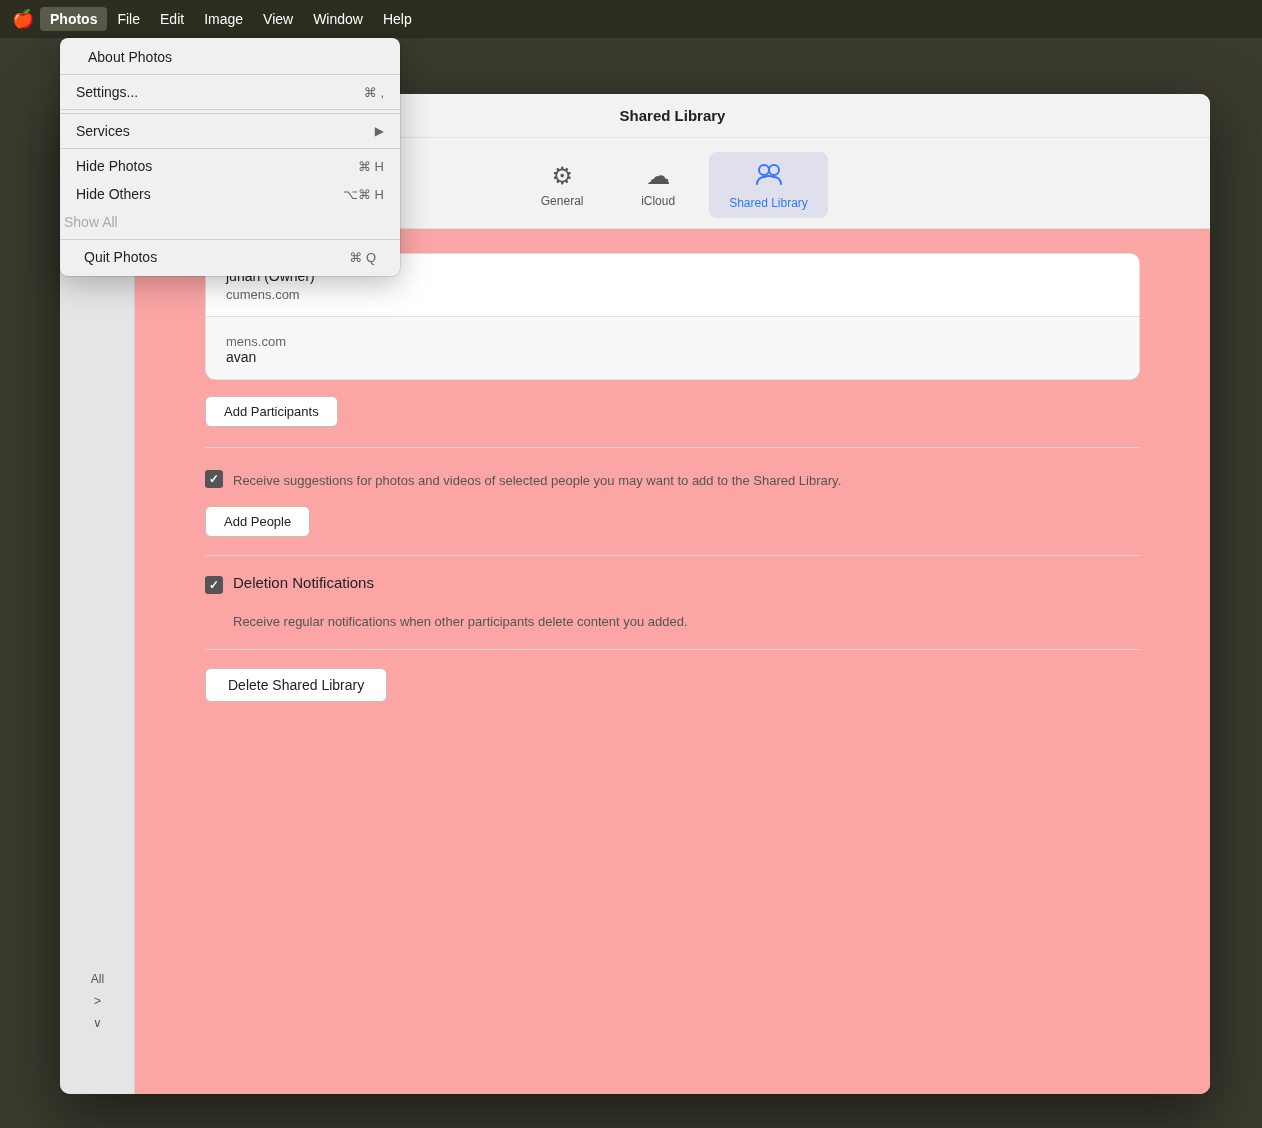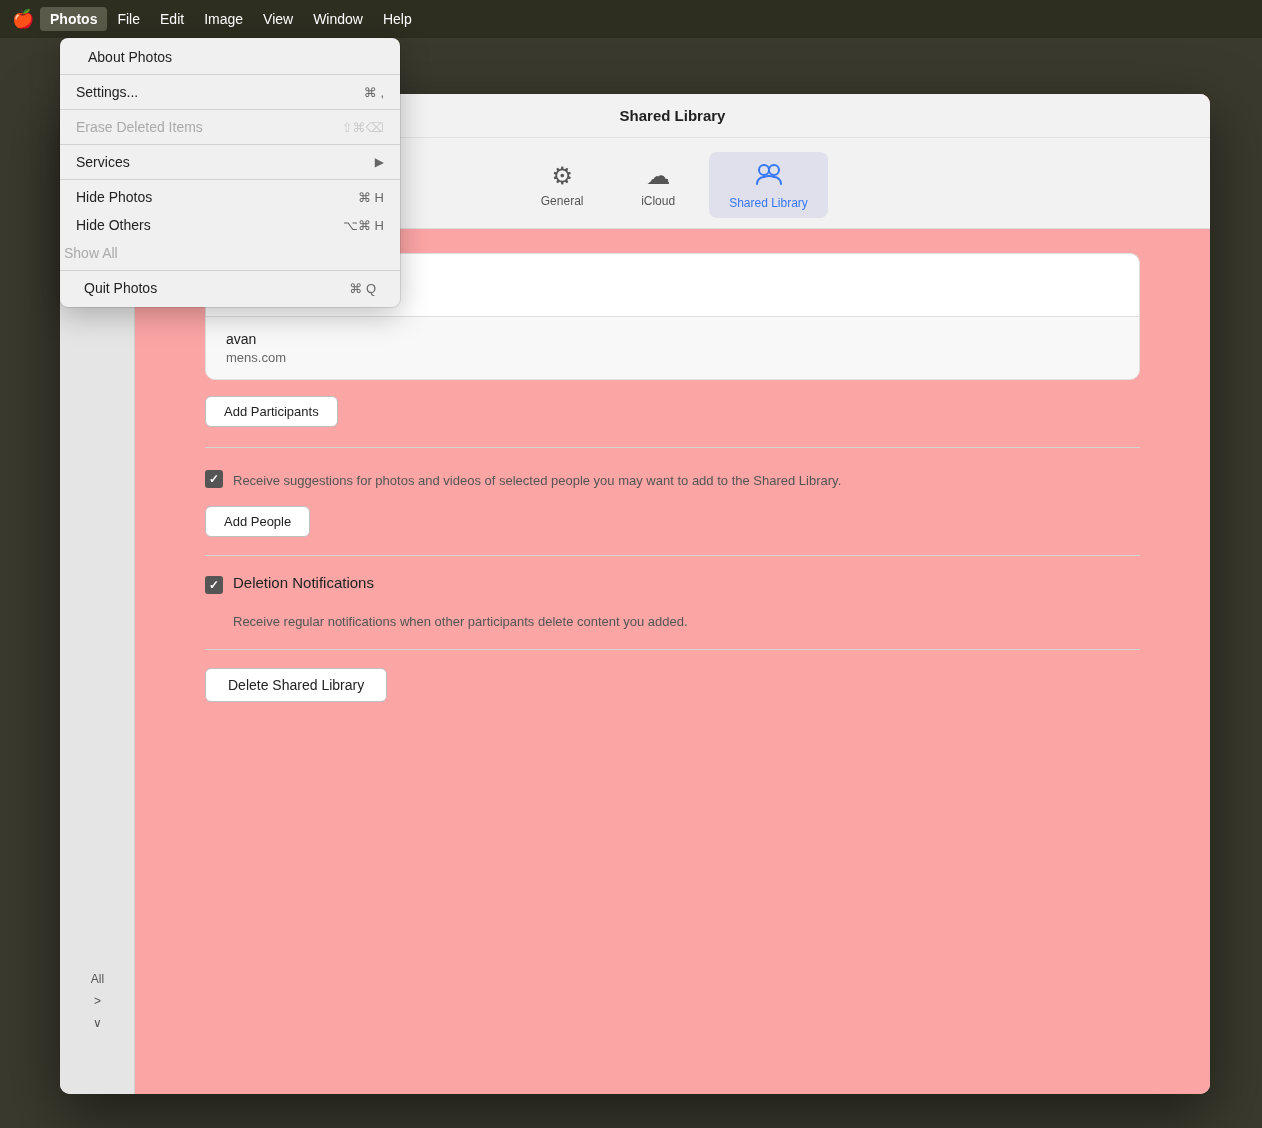--- a/index.html
+++ b/index.html
@@ -247,24 +247,24 @@
       <div style="margin-bottom:16px;">
 
         <div style="background:white; border-radius:10px 10px 0 0; padding:14px 20px; border:1px solid #e0e0e0; border-bottom: none;">
           <div style="font-size:14px; font-weight:500; color:#222;">junan (Owner)</div>
           <div style="font-size:13px; color:#666; margin-top:3px;">
             <span>cumens.com</span>
           </div>
         </div>
 
         <div style="background:#f8f8f8; border-radius:0 0 10px 10px; padding:14px 20px; border:1px solid #e0e0e0;">
-          <div style="font-size:14px; font-weight:500; color:#222;">avan</div>
           <div style="font-size:13px; color:#666; margin-top:3px;">
             <span>mens.com</span>
           </div>
+          <div style="font-size:14px; font-weight:500; color:#222;">avan</div>
         </div>
       </div>
 
       <div style="margin-bottom:20px;">
         <button style="padding:7px 18px; border:1px solid #c0c0c0; border-radius:6px; background:white; font-size:13px; color:#222; cursor:pointer;">Add Participants</button>
       </div>
 
       <div style="height:1px; background:#d5d5d5; margin:8px 0 20px 0;"></div>
 
       <div style="margin-bottom:8px;">
@@ -312,24 +312,20 @@
 
     <div style="height:1px; background:#d0d0d0; margin:3px 0;"></div>
 
     <div class="menu-item" style="display:flex; align-items:center; justify-content:space-between; padding:6px 16px; cursor:pointer; color:#222; min-height:28px;">
       <span>Settings...</span>
       <span style="color:#666; font-size:13px;">⌘ ,</span>
     </div>
 
     <div style="height:1px; background:#d0d0d0; margin:3px 0;"></div>
 
-    <div class="menu-item disabled" style="display:flex; align-items:center; justify-content:space-between; padding:6px 16px; cursor:default; color:#aaa; min-height:28px;">
-      <span>Erase Deleted Items</span>
-      <span style="color:#ccc; font-size:13px;">⇧⌘⌫</span>
-    </div>
 
     <div style="height:1px; background:#d0d0d0; margin:3px 0;"></div>
 
     <div class="menu-item" style="display:flex; align-items:center; justify-content:space-between; padding:6px 16px; cursor:pointer; color:#222; min-height:28px;">
       <span>Services</span>
       <span style="color:#666; font-size:12px;">▶</span>
     </div>
 
     <div style="height:1px; background:#d0d0d0; margin:3px 0;"></div>
 

